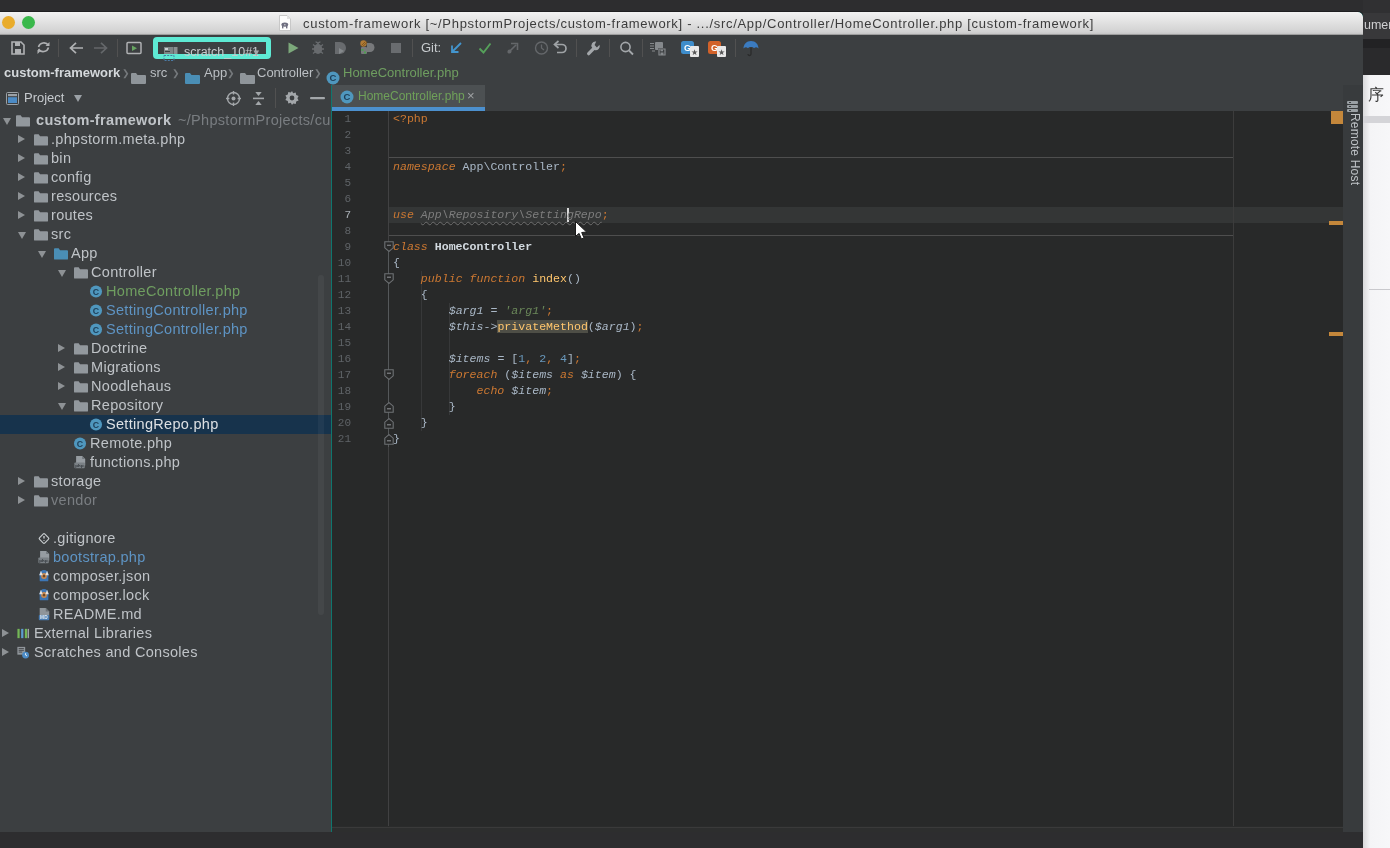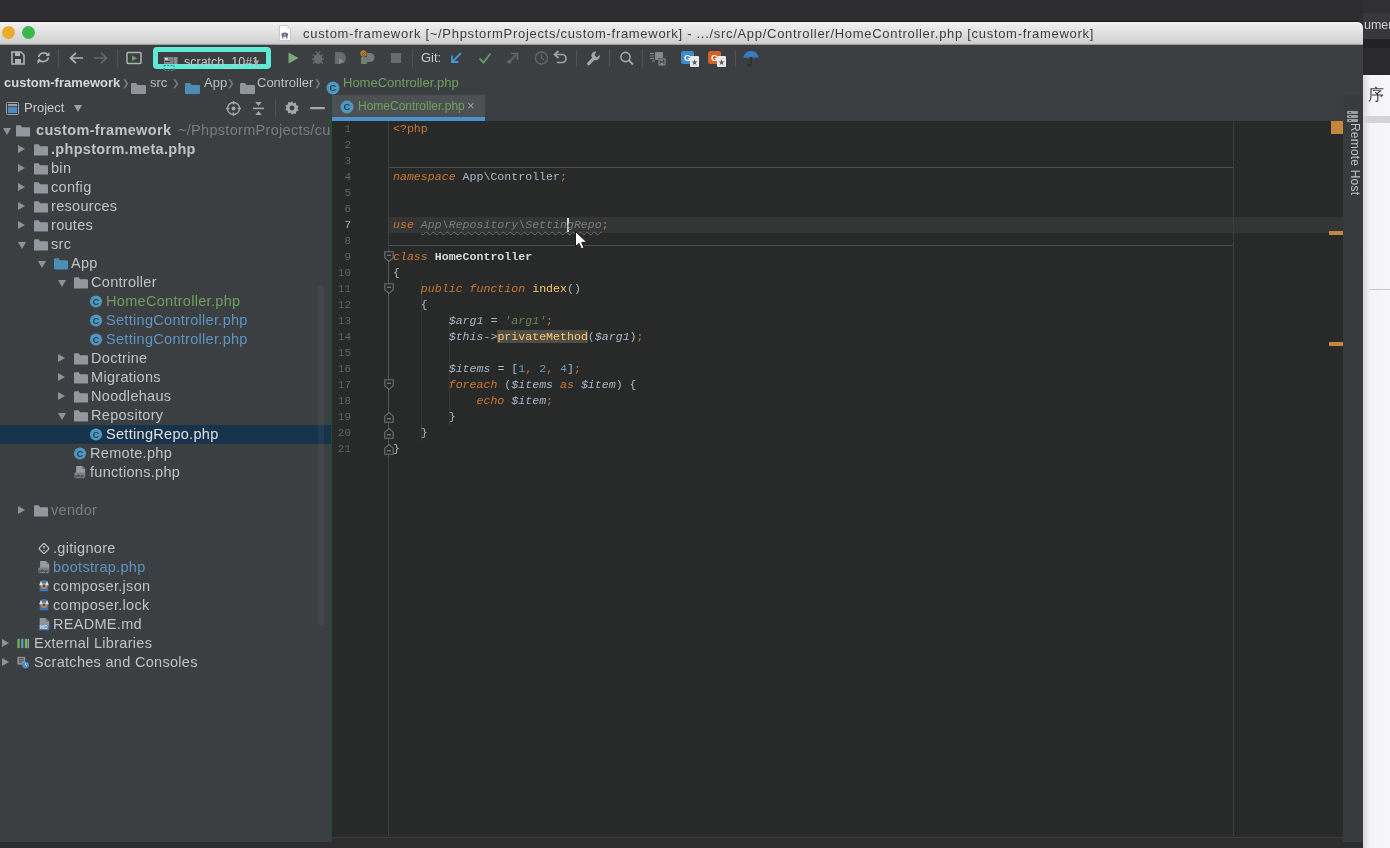--- a/index.html
+++ b/index.html
@@ -18,21 +18,21 @@
      font-size:12.5px;line-height:25px;overflow:hidden;white-space:nowrap;padding-left:1px;}
   #rwin .rtool{position:absolute;left:0;top:39px;width:27px;height:9px;background:#222224;}
   #rwin .rmid{position:absolute;left:0;top:48px;width:27px;height:27px;background:#2A2A2C;}
   #rwin .rbody{position:absolute;left:0;top:75px;width:27px;height:773px;
      background:linear-gradient(to right,#D9D9DB 0,#F4F4F6 7px,#F7F7F9 100%);}
   #rwin .rchar{position:absolute;left:5px;top:85px;color:#3a3a3a;font-size:16px;}
   #rwin .rband{position:absolute;left:0;top:116px;width:27px;height:7px;background:#D4D4D8;}
   #rwin .rline{position:absolute;left:6px;top:289px;width:21px;height:1px;background:#C9C9CD;}
 
   
-  #ide{left:0;top:22px;width:1363px;height:820px;background:#14532d;border-radius:0 5px 0 0;overflow:hidden;box-shadow:0 -1px 0 #1F1F21;}
+  #ide{left:0;top:12px;width:1363px;height:820px;background:#0f766e;border-radius:0 5px 0 0;overflow:hidden;box-shadow:0 -1px 0 #1F1F21;}
 
   
   #titlebar{left:0;top:0;width:1363px;height:23px;
     background:linear-gradient(#F2F2F2,#E2E2E2 45%,#D2D2D2 90%,#C6C6C6);border-radius:0 5px 0 0;
     border-bottom:1px solid #9E9E9E;}
   .tl{position:absolute;top:4px;width:13px;height:13px;border-radius:50%;}
   #tl1{left:2px;background:#E9AC2B;}
   #tl2{left:22px;background:#3AB84B;}
   #titleicon{position:absolute;left:279px;top:3px;}
   #titletext{position:absolute;left:303px;top:0;width:900px;height:23px;line-height:23px;
@@ -308,21 +308,21 @@
               <path d="M0 2a1 1 0 0 1 1-1h4l1.5 2H14a1 1 0 0 1 1 1v8a1 1 0 0 1-1 1H1a1 1 0 0 1-1-1z" fill="#92989D"></path>
             </svg>
             <span class="lbl" style="left:36px;font-weight:bold;letter-spacing:0.35px;">custom-framework</span>
             <span class="lbl" style="left:178px;color:#797D81">~/PhpstormProjects/cus</span>
           </div>
 <div class="trow" style="top:19px">
             <span class="arrow-r" style="left:18px"></span>
             <svg class="ticn" style="left:34px;top:3px" width="15" height="13" viewBox="0 0 15 13">
               <path d="M0 2a1 1 0 0 1 1-1h4l1.5 2H14a1 1 0 0 1 1 1v8a1 1 0 0 1-1 1H1a1 1 0 0 1-1-1z" fill="#92989D"></path>
             </svg>
-            <span class="lbl" style="left:51px;font-weight:bold;">.phpstorm.meta.php</span>
+            <span class="lbl" style="left:51px;">.phpstorm.meta.php</span>
           </div>
 <div class="trow" style="top:38px">
             <span class="arrow-r" style="left:18px"></span>
             <svg class="ticn" style="left:34px;top:3px" width="15" height="13" viewBox="0 0 15 13">
               <path d="M0 2a1 1 0 0 1 1-1h4l1.5 2H14a1 1 0 0 1 1 1v8a1 1 0 0 1-1 1H1a1 1 0 0 1-1-1z" fill="#92989D"></path>
             </svg>
             <span class="lbl" style="left:51px;">bin</span>
           </div>
 <div class="trow" style="top:57px">
             <span class="arrow-r" style="left:18px"></span>
@@ -430,20 +430,27 @@
             <span class="lbl" style="left:90px;">Remote.php</span>
           </div>
 <div class="trow" style="top:342px">
             <svg class="ticn" style="left:73px;top:3px" width="14" height="15" viewBox="0 0 14 15">
               <path d="M2.5 0h7l3.5 3.5V11h-10.5z" fill="#969CA1"></path>
               <path d="M9.5 0l3.5 3.5H9.5z" fill="#70767B"></path>
               <rect x="0.5" y="7.5" width="12" height="6.5" rx="1" fill="#7A8085"></rect>
               <text x="6.5" y="12.8" font-size="5" fill="#30353A" text-anchor="middle" font-weight="bold">php</text>
             </svg>
             <span class="lbl" style="left:90px;">functions.php</span>
+          </div>
+<div class="trow" style="top:361px">
+            <span class="arrow-r" style="left:18px"></span>
+            <svg class="ticn" style="left:34px;top:3px" width="15" height="13" viewBox="0 0 15 13">
+              <path d="M0 2a1 1 0 0 1 1-1h4l1.5 2H14a1 1 0 0 1 1 1v8a1 1 0 0 1-1 1H1a1 1 0 0 1-1-1z" fill="#92989D"></path>
+            </svg>
+            <span class="lbl" style="left:51px;">storage</span>
           </div>
 <div class="trow" style="top:380px">
             <span class="arrow-r" style="left:18px"></span>
             <svg class="ticn" style="left:34px;top:3px" width="15" height="13" viewBox="0 0 15 13">
               <path d="M0 2a1 1 0 0 1 1-1h4l1.5 2H14a1 1 0 0 1 1 1v8a1 1 0 0 1-1 1H1a1 1 0 0 1-1-1z" fill="#92989D"></path>
             </svg>
             <span class="lbl" style="left:51px;color:#7A7E82;">vendor</span>
           </div>
 <div class="trow" style="top:418px">
             <svg class="ticn" style="left:37px;top:3px" width="15" height="15" viewBox="0 0 15 15">

